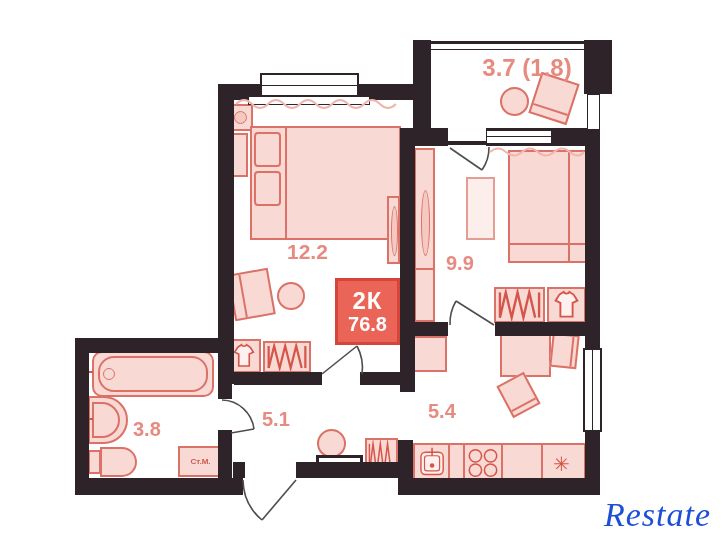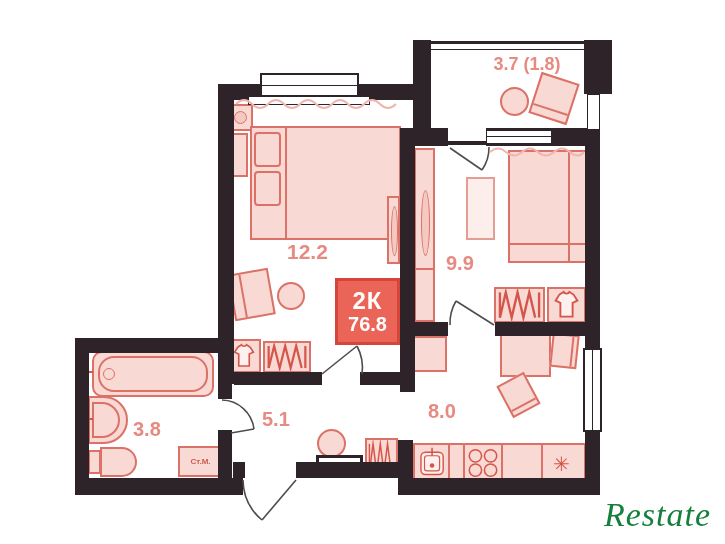--- a/index.html
+++ b/index.html
@@ -13,21 +13,21 @@
   .frame-thin{position:absolute;border:1.5px solid #2e2328;box-sizing:border-box;background:transparent;}
   .lbl{position:absolute;color:#e78a80;font-weight:700;white-space:nowrap;}
   .circle{border-radius:50%;}
   .inner-line-v{position:absolute;top:0;bottom:0;width:0;border-left:2px solid #dc7168;}
   .inner-line-h{position:absolute;left:0;right:0;height:0;border-top:2px solid #dc7168;}
   .badge{position:absolute;background:#ea6557;border:3px solid #d5453a;box-sizing:border-box;
          display:flex;flex-direction:column;align-items:center;justify-content:center;
          color:#fff;font-weight:700;line-height:1.05;}
   .badge .l1{font-size:24px;letter-spacing:1px;}
   .badge .l2{font-size:20px;}
-  .wm-brand{position:absolute;color:#15803d;font-family:"Liberation Serif", serif;
+  .wm-brand{position:absolute;color:#1d4ed8;font-family:"Liberation Serif", serif;
             font-style:italic;font-size:34px;letter-spacing:1px;}
   .wm-digits{position:absolute;color:rgba(125,125,125,.30);font-weight:700;font-size:46px;
              letter-spacing:2px;}
   .lens{position:absolute;background:#f4c9c2;border:1.5px solid #dc7168;border-radius:50%;box-sizing:border-box;}
   svg.ov{position:absolute;left:0;top:0;pointer-events:none;}
   .appl-label{width:100%;height:100%;display:flex;align-items:center;justify-content:center;
               font-size:8px;font-weight:700;color:#cf5950;}
   .snow{position:absolute;color:#d5554a;font-size:20px;line-height:1;}
 </style>
 </head>
@@ -193,26 +193,26 @@
       <path d="M 482 170 A 39 39 0 0 0 489 147"></path>
       <path d="M 494 325 L 456 301"></path>
       <path d="M 456 301 A 44 44 0 0 0 450 325"></path>
     </g>
     <g stroke="#efb6ae" stroke-width="2" fill="none">
       <path d="M236 104 q8 -8 16 0 t16 0 t16 0 t16 0 t16 0 t16 0 t16 0 t16 0 t16 0 t16 0"></path>
       <path d="M490 152 q8 -7 16 0 t16 0 t16 0 t16 0 t16 0 t14 0"></path>
     </g>
   </svg>
 
-  <div class="lbl" style="left:462px;top:54px;width:130px;text-align:center;font-size:18px;">3.7 (1.8)</div>
+  <div class="lbl" style="left:462px;top:54px;width:130px;text-align:center;font-size:24px;">3.7 (1.8)</div>
   <div class="lbl" style="left:287px;top:240px;font-size:21px;">12.2</div>
   <div class="lbl" style="left:446px;top:252px;font-size:20px;">9.9</div>
   <div class="lbl" style="left:133px;top:418px;font-size:20px;">3.8</div>
   <div class="lbl" style="left:262px;top:408px;font-size:20px;">5.1</div>
-  <div class="lbl" style="left:428px;top:400px;font-size:20px;">8.0</div>
+  <div class="lbl" style="left:428px;top:400px;font-size:20px;">5.4</div>
 
   <div class="badge" style="left:335px;top:278px;width:65px;height:67px;">
     <div class="l1">2К</div>
     <div class="l2">76.8</div>
   </div>
 
   <div class="wm-brand" style="left:604px;top:496px;">Restate</div>
 
 </div>
 

